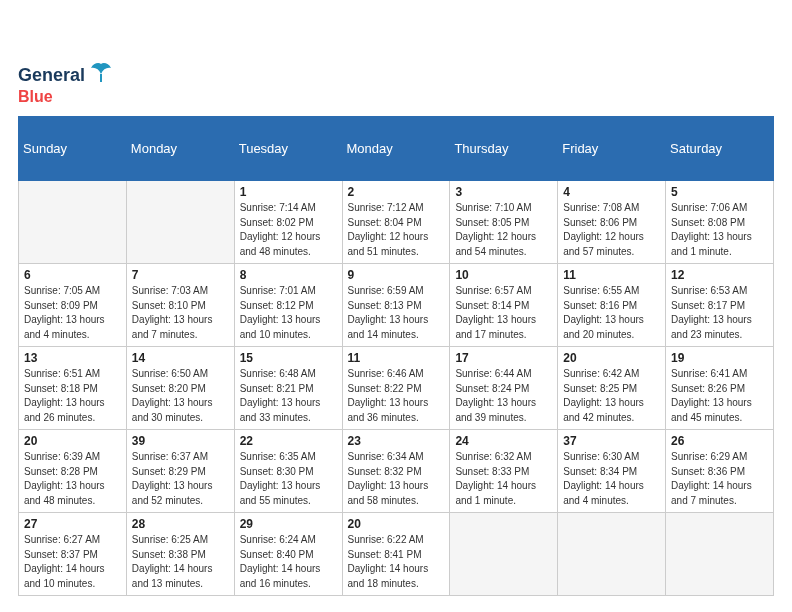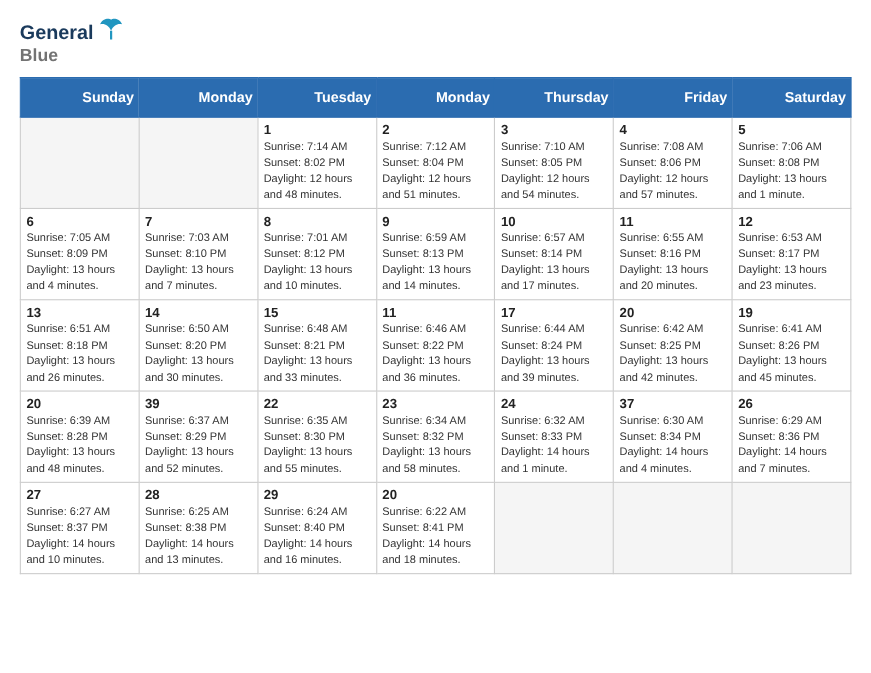--- a/index.html
+++ b/index.html
@@ -28,20 +28,21 @@
     }
     .logo-text {
       font-size: 18px;
       font-weight: bold;
       color: #1a3a5c;
       line-height: 1.1;
     }
     .logo-row {
       display: flex;
       align-items: center;
+      margin-top: 46px;
     }
     .title-block {
       text-align: right;
     }
     .title-block h1 {
       font-size: 36px;
       font-weight: bold;
       color: #1a3a5c;
       line-height: 1.1;
     }
@@ -53,23 +54,23 @@
     }
     .calendar {
       width: 100%;
       border-collapse: collapse;
       border: 1px solid #bbb;
     }
     .calendar th {
       background: #2b6cb0;
       color: #fff;
       font-size: 13px;
-      font-weight: bold;
-      text-align: right;
-      padding: 10px 4px;
+      font-weight: normal;
+      text-align: left;
+      padding: 24px 4px;
       border: 1px solid #2b6cb0;
     }
     .calendar td {
       vertical-align: top;
       border: 1px solid #ccc;
       padding: 4px 5px;
       width: calc(100% / 7);
       min-height: 80px;
       font-size: 10.5px;
       color: #222;
@@ -102,21 +103,21 @@
     <div class="logo">
       <div class="logo-row">
         <div>
           <div style="display:flex;align-items:center;">
             <span class="logo-text">General</span>
             <svg width="28" height="28" viewBox="0 0 28 28" style="margin-left:2px;margin-top:-4px;">
               <path d="M14 4 C16 2, 22 3, 24 8 C20 7, 16 9, 14 14 C12 9, 8 7, 4 8 C6 3, 12 2, 14 4Z" fill="#2196c0"></path>
               <path d="M14 14 L14 22" stroke="#2196c0" stroke-width="2" fill="none"></path>
             </svg>
           </div>
-          <span class="logo-text" style="color:#737373;font-size:16px;">Blue</span>
+          <span class="logo-text" style="color:#ef4444;font-size:16px;">Blue</span>
         </div>
       </div>
     </div>
     <div class="title-block">
       <h1></h1>
       <h2></h2>
     </div>
   </div>
 
   <table class="calendar">

